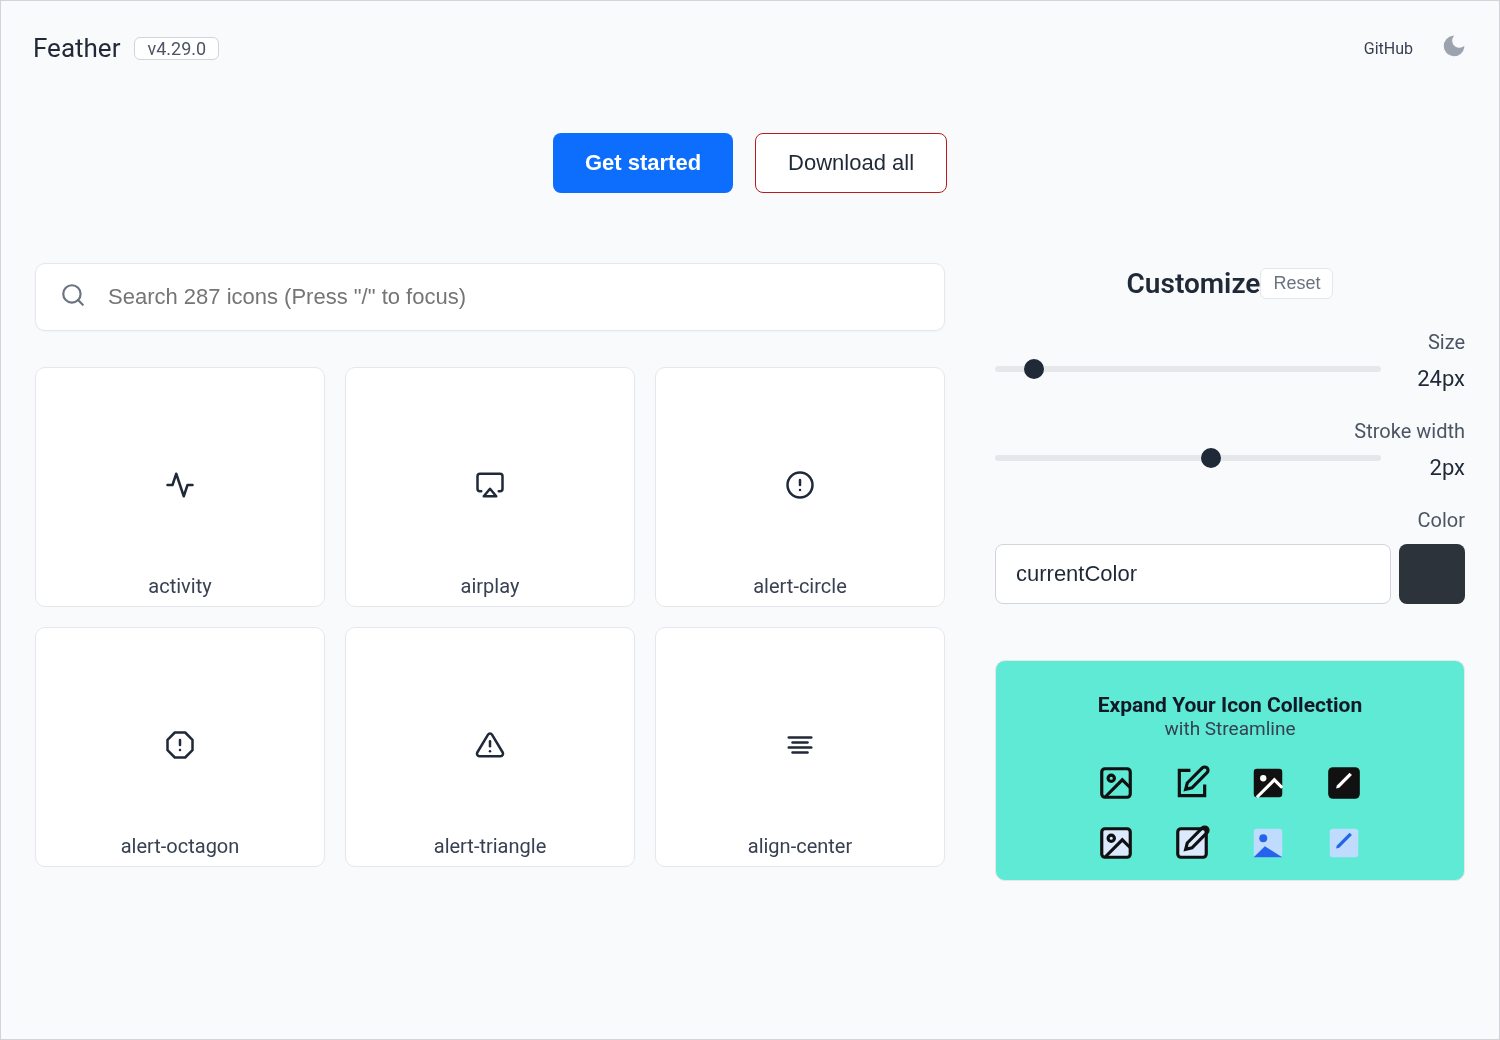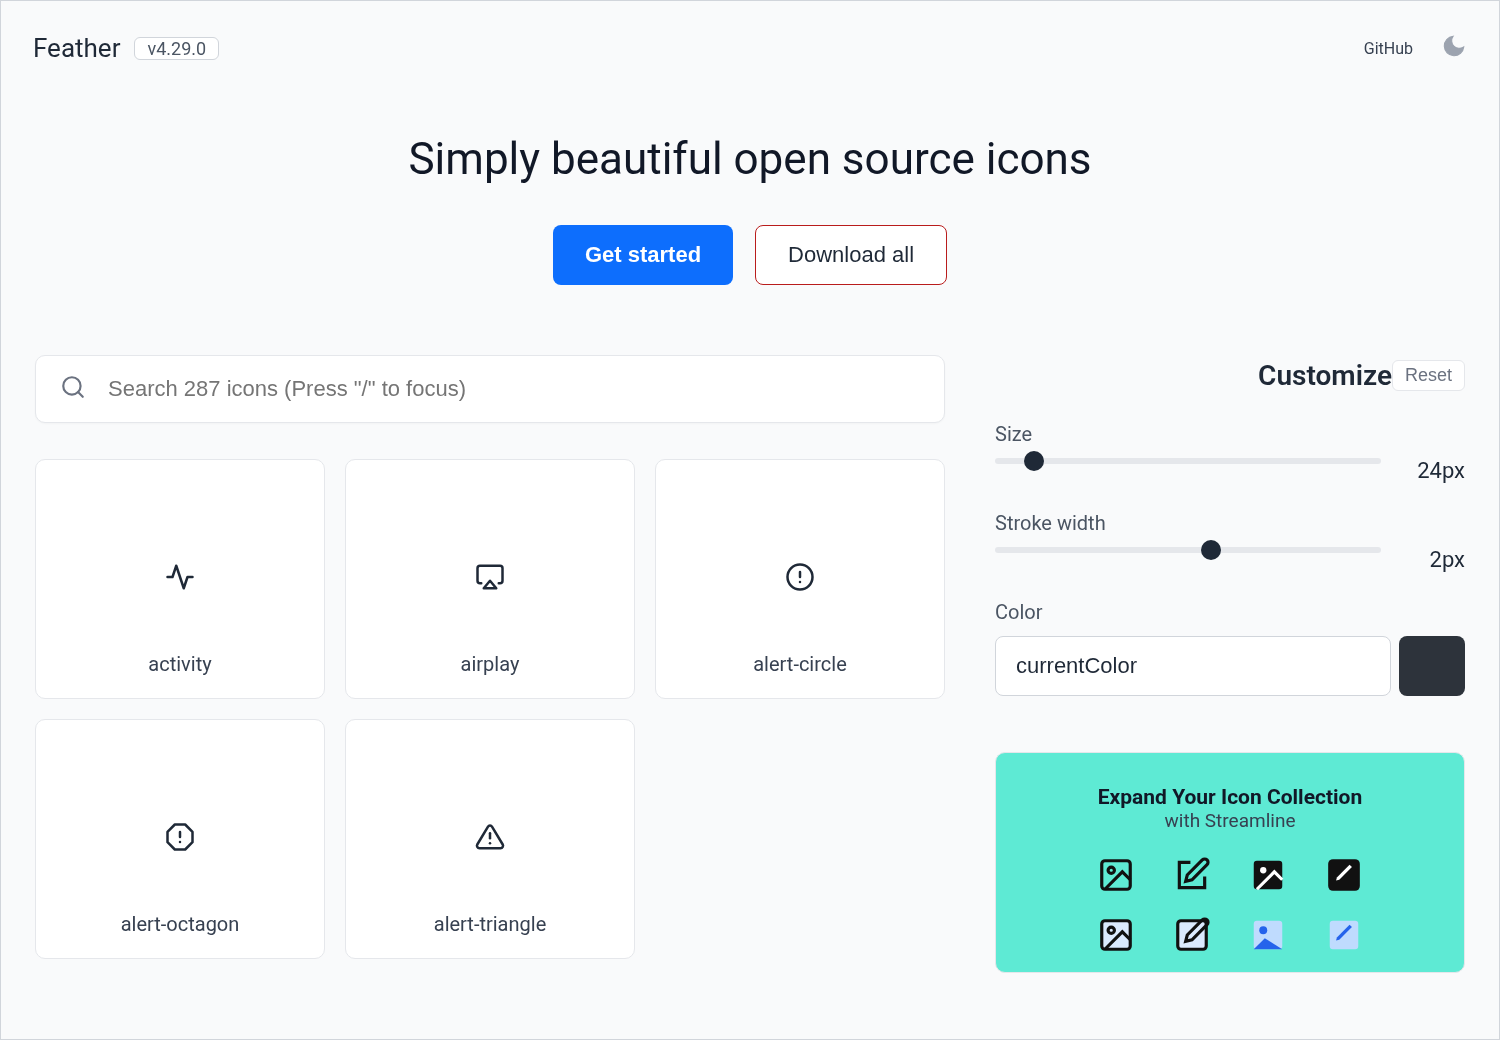--- a/index.html
+++ b/index.html
@@ -144,31 +144,31 @@
       width: 30px;
       height: 30px;
       stroke: #1f2937;
       stroke-width: 2;
       fill: none;
       stroke-linecap: round;
       stroke-linejoin: round;
     }
     .icon-card .icon-label {
       position: absolute;
-      bottom: 22px;
+      bottom: 8px;
       font-size: 20px;
       color: #374151;
     }
     .right-col {
       flex: 1;
       padding-top: 4px;
     }
     .customize-header {
       display: flex;
-      justify-content: flex-end;
+      justify-content: center;
       align-items: center;
       margin-bottom: 30px;
     }
     .customize-title {
       font-size: 28px;
       font-weight: 600;
       color: #1f2937;
     }
     .reset-btn {
       border: 1px solid #e5e7eb;
@@ -180,20 +180,21 @@
       cursor: pointer;
     }
     .control-group {
       margin-bottom: 28px;
     }
     .control-label {
       font-size: 20px;
       color: #4b5563;
       margin-bottom: 12px;
       display: block;
+      text-align: right;
     }
     .slider-row {
       display: flex;
       align-items: flex-start;
       gap: 24px;
     }
     .slider-track {
       flex: 1;
       height: 6px;
       background: #e5e7eb;
@@ -279,21 +280,20 @@
     <a class="github-link">GitHub</a>
     <span class="moon-icon">
       <svg viewBox="0 0 24 24">
           <path d="M21 12.79A9 9 0 1 1 11.21 3 7 7 0 0 0 21 12.79z"></path>
         </svg>
     </span>
   </div>
 </div>
 
 <div class="hero">
-  <h1 class="hero-title">Simply beautiful open source icons</h1>
   <div class="hero-buttons">
     <button class="btn btn-primary">Get started</button>
     <button class="btn btn-secondary">Download all</button>
   </div>
 </div>
 
 <div class="main">
   <div class="left-col">
     <div class="search-bar">
       <span>
@@ -346,20 +346,31 @@
       <div class="icon-card">
         <div class="icon-wrap">
             <span><svg viewBox="0 0 24 24">
                 <path d="M10.29 3.86L1.82 18a2 2 0 0 0 1.71 3h16.94a2 2 0 0 0 1.71-3L13.71 3.86a2 2 0 0 0-3.42 0z"></path>
                 <line x1="12" y1="9" x2="12" y2="13"></line>
                 <line x1="12" y1="17" x2="12.01" y2="17"></line>
               </svg></span>
           </div>
         <span class="icon-label">alert-triangle</span>
       </div>
+      <div class="icon-card">
+        <div class="icon-wrap">
+            <span><svg viewBox="0 0 24 24">
+                <line x1="18" y1="10" x2="6" y2="10"></line>
+                <line x1="21" y1="6" x2="3" y2="6"></line>
+                <line x1="21" y1="14" x2="3" y2="14"></line>
+                <line x1="18" y1="18" x2="6" y2="18"></line>
+              </svg></span>
+          </div>
+        <span class="icon-label">align-center</span>
+      </div>
     </div>
   </div>
 
   <div class="right-col">
     <div class="customize-header">
       <span class="customize-title">Customize</span>
       <button class="reset-btn">Reset</button>
     </div>
 
     <div class="control-group">

